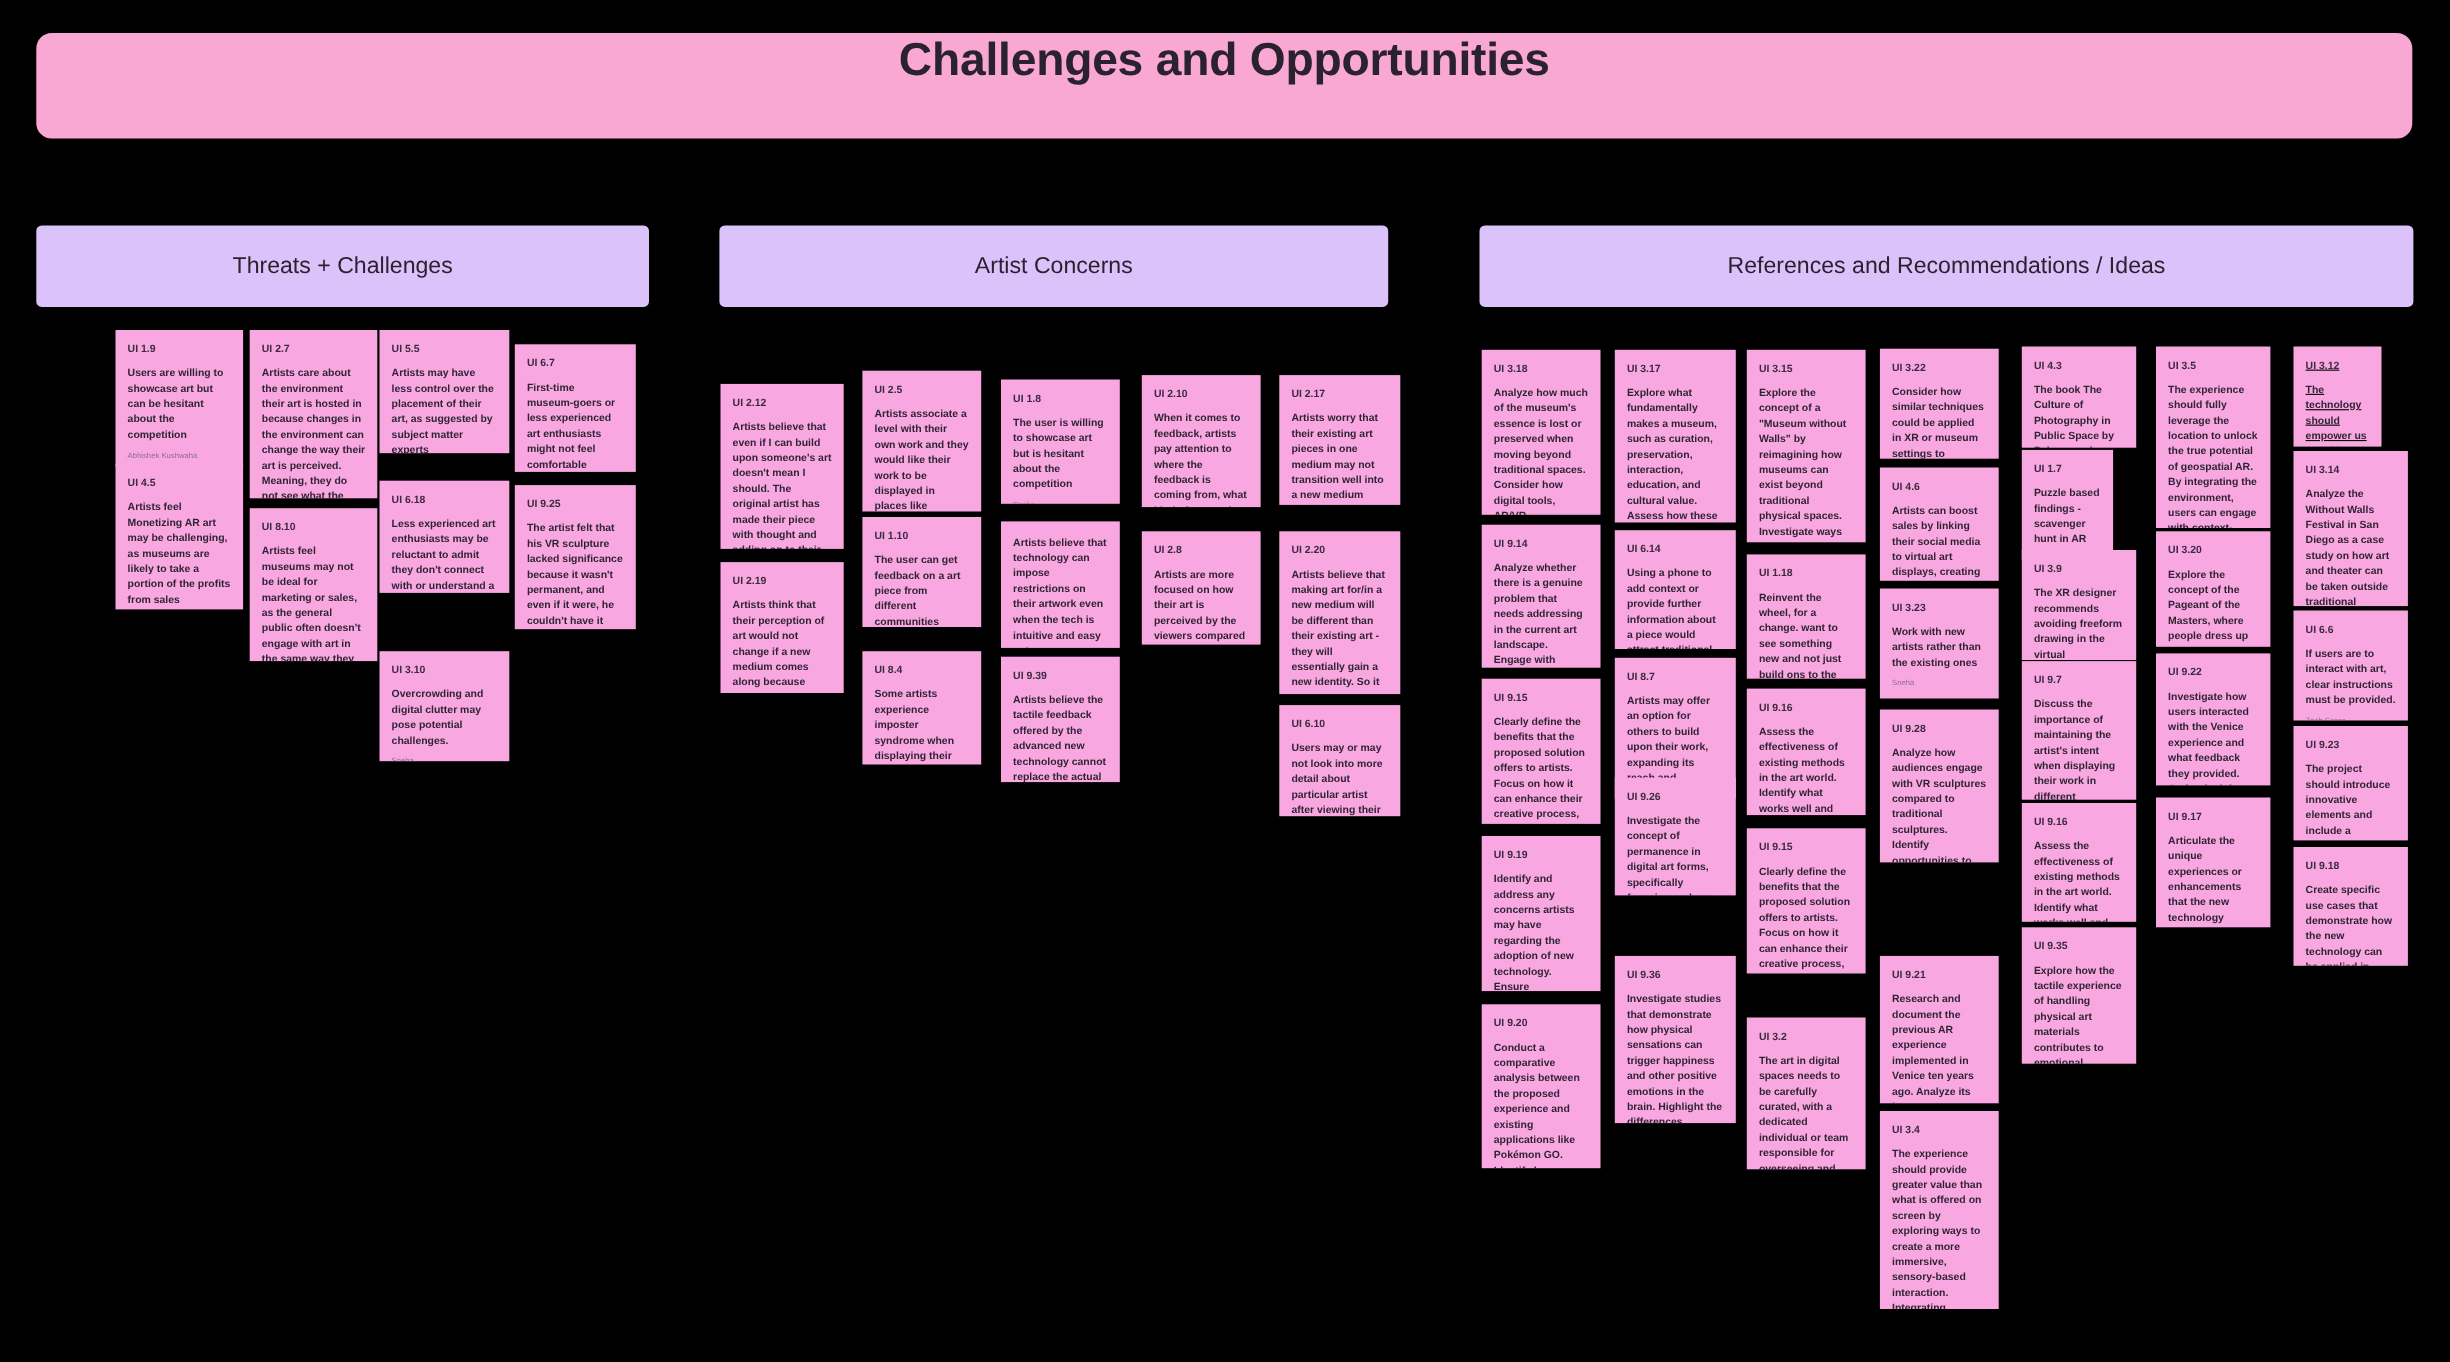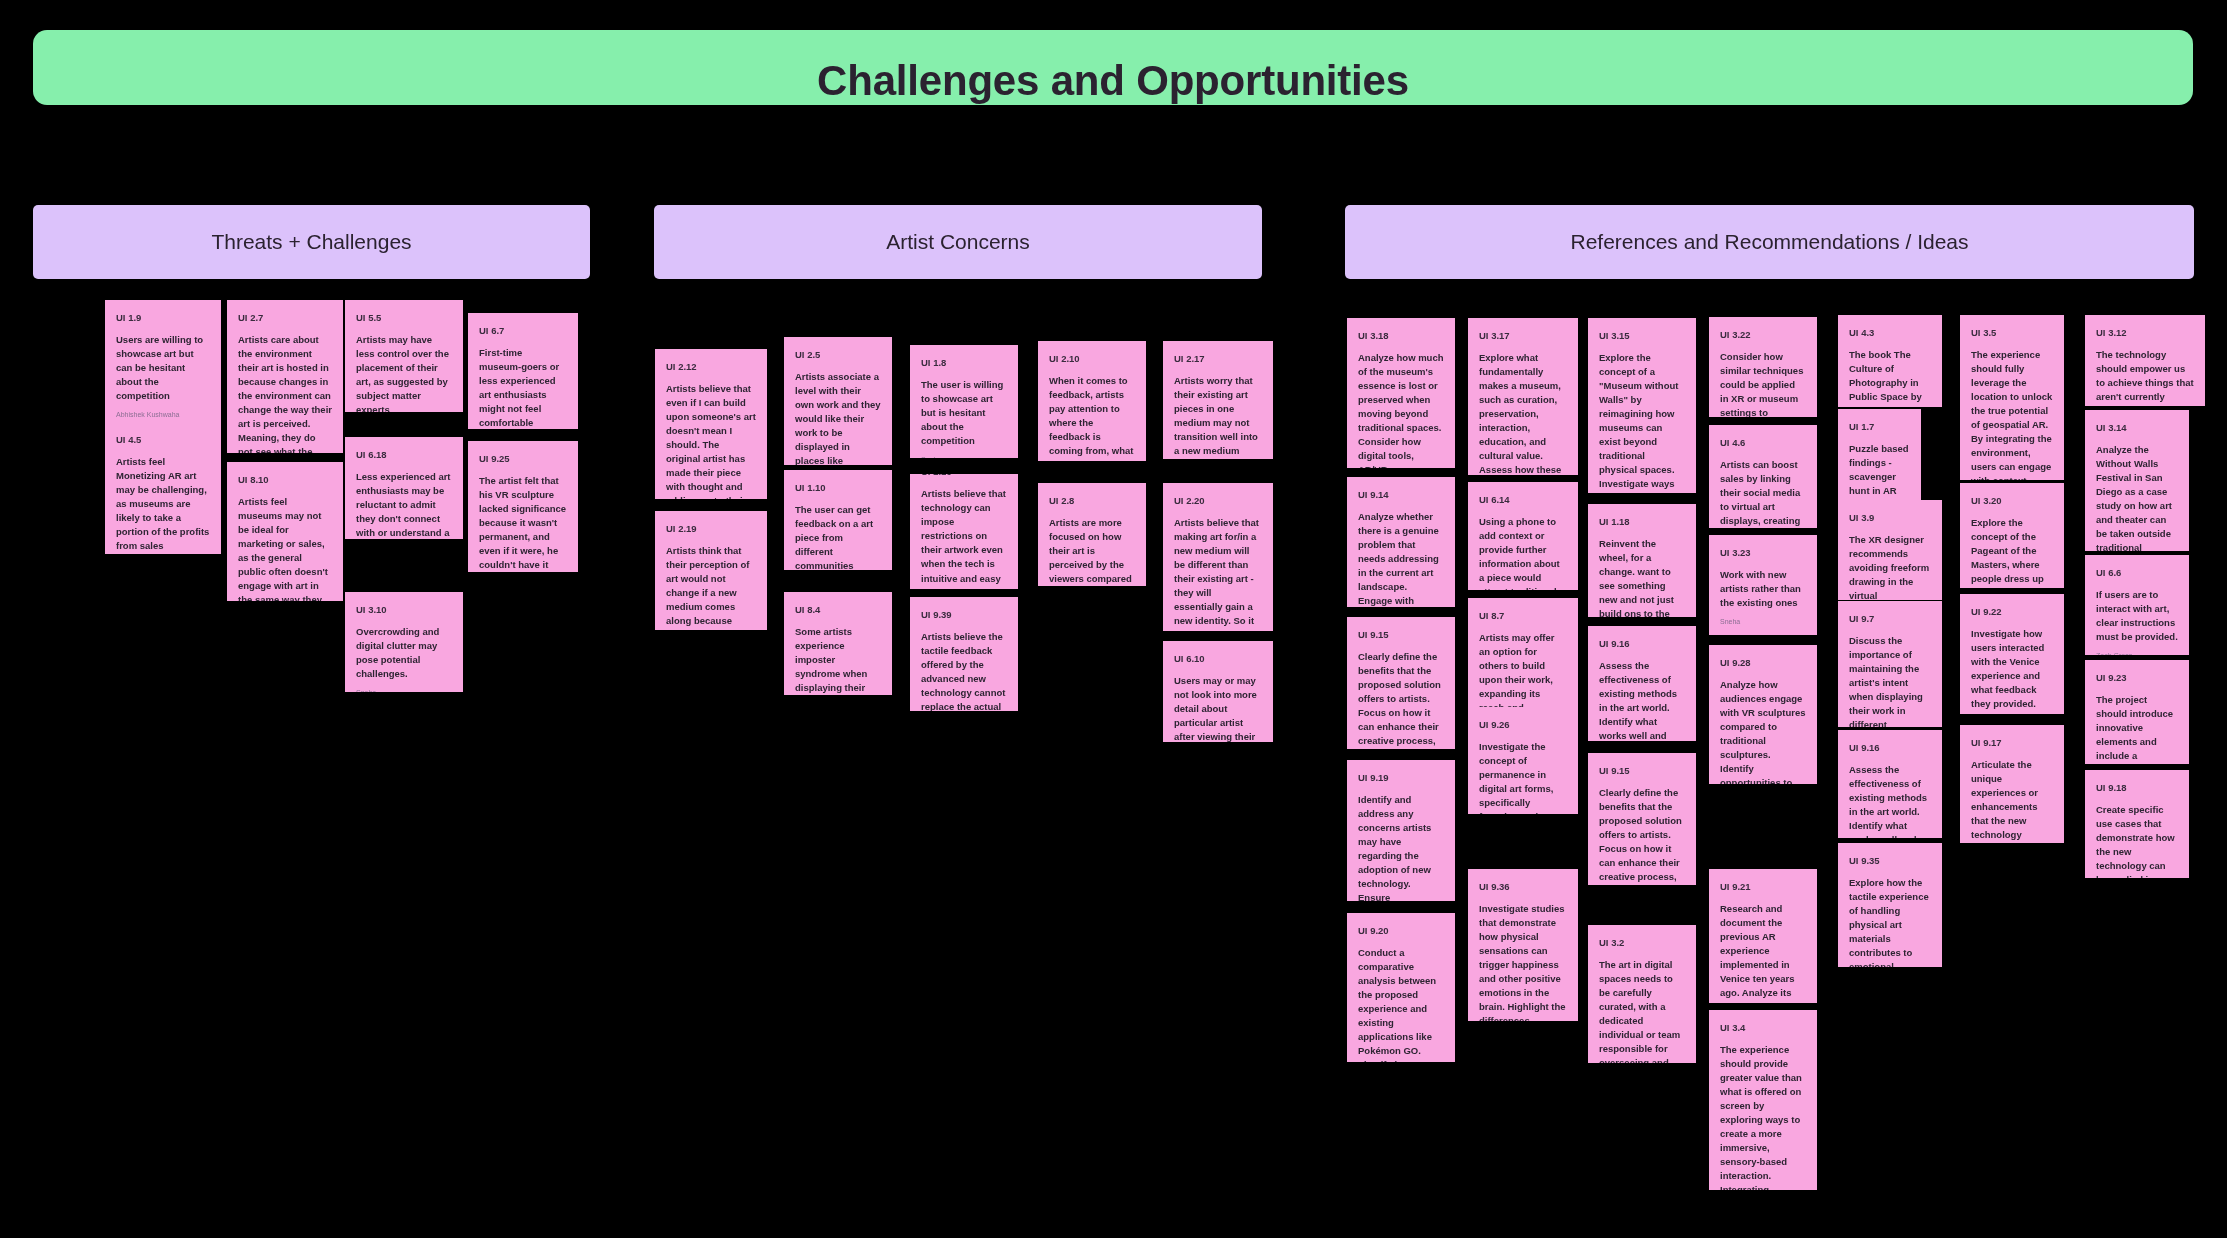--- a/index.html
+++ b/index.html
@@ -8,24 +8,24 @@
     background: #000000;
     font-family: "Liberation Sans", sans-serif;
     overflow: hidden;
   }
   .board { position: relative; width: 2227px; height: 1238px; }
 
   
   .title-banner {
     position: absolute;
     left: 33px; top: 30px;
-    width: 2160px; height: 75px;
-    background: #86efac;
+    width: 2160px; height: 96px;
+    background: #f9a8d4;
     border-radius: 14px;
-    display: flex; align-items: flex-end; justify-content: center;
+    display: flex; align-items: flex-start; justify-content: center;
   }
   .title-banner .title-text {
     font-size: 42px;
     font-weight: 700;
     color: #2B2230;
     letter-spacing: -0.2px;
   }
 
   
   .section-header {
@@ -303,21 +303,21 @@
         <div class="note-body">Explore the concept of the Pageant of the Masters, where people dress up and "act" as characters from famous paintings, bringing the artwork to life.</div>
       </div>
       <div class="note" style="left: 1960px; top: 594px; width: 104px; height: 120px;">
         <div class="note-id">UI 9.22</div>
         <div class="note-body">Investigate how users interacted with the Venice experience and what feedback they provided. Gather insights on how to better engage the target audience for the new project.</div>
       </div>
       <div class="note" style="left: 1960px; top: 725px; width: 104px; height: 118px;">
         <div class="note-id">UI 9.17</div>
         <div class="note-body">Articulate the unique experiences or enhancements that the new technology promises to provide. Highlight how it differs from and improves upon existing solutions.</div>
       </div>
-      <div class="note" style="left: 2085px; top: 315px; width: 120px; height: 91px;">
+      <div class="note" style="left: 2085px; top: 315px; width: 80px; height: 91px; text-decoration: underline;">
         <div class="note-id">UI 3.12</div>
         <div class="note-body">The technology should empower us to achieve things that aren't currently possible.</div>
       </div>
       <div class="note" style="left: 2085px; top: 410px; width: 104px; height: 141px;">
         <div class="note-id">UI 3.14</div>
         <div class="note-body">Analyze the Without Walls Festival in San Diego as a case study on how art and theater can be taken outside traditional venues. Identify successful strategies used to engage audiences in open or unconventional environments.</div>
       </div>
       <div class="note" style="left: 2085px; top: 555px; width: 104px; height: 100px;">
         <div class="note-id">UI 6.6</div>
         <div class="note-body">If users are to interact with art, clear instructions must be provided.</div>

